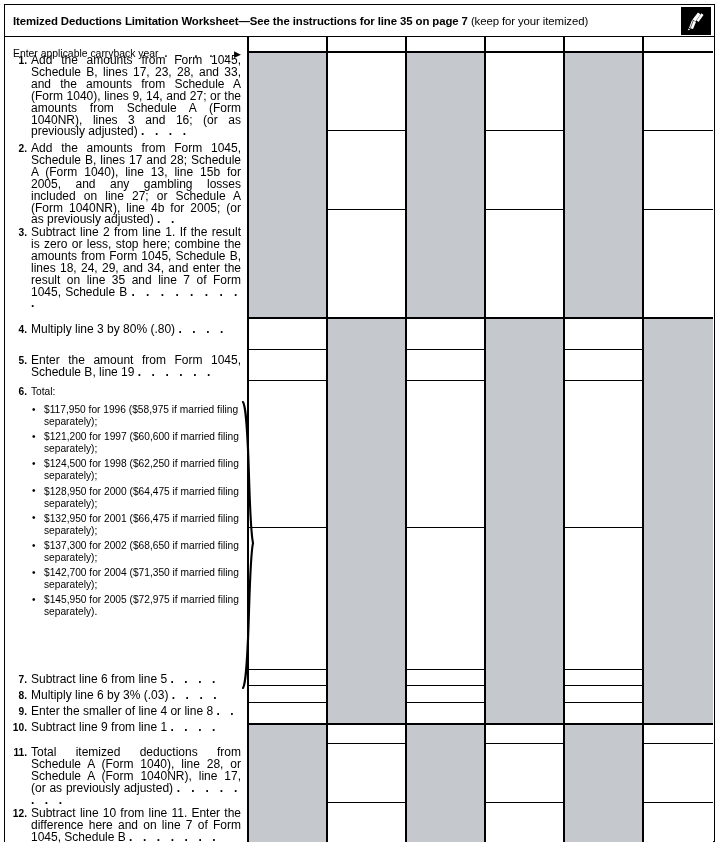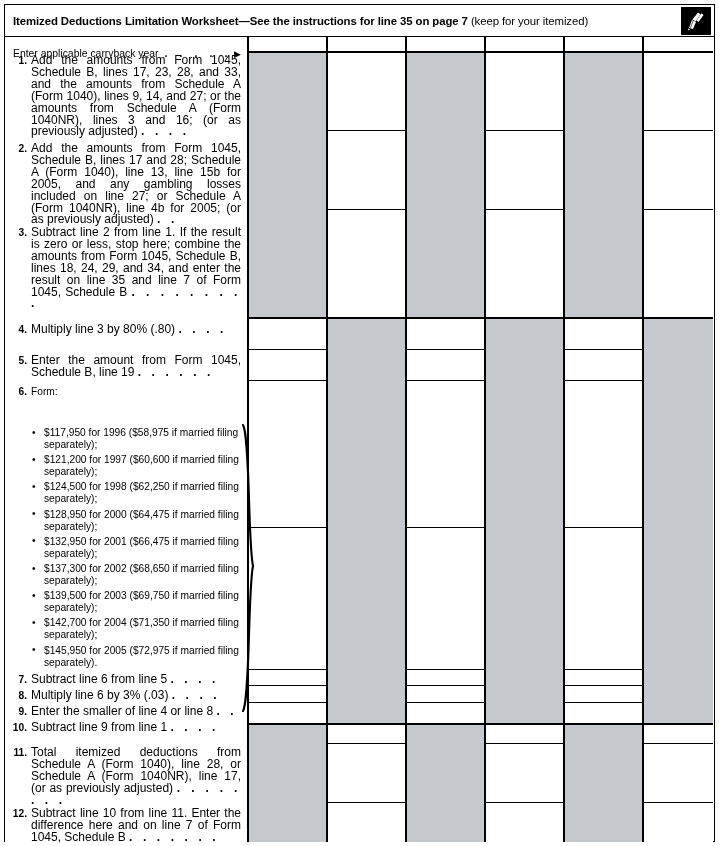--- a/index.html
+++ b/index.html
@@ -297,33 +297,32 @@
       <div class="lrow" style="top:318px;">
         <div class="inner">
           <div class="num">5.</div>
           <div class="txt"><span>Enter the amount from Form 1045, Schedule B, line 19</span> <span class="leader">. . . . . .</span></div>
         </div>
       </div>
 
       <div class="lrow" style="top:349px;">
         <div class="inner">
           <div class="num">6.</div>
-          <div class="enter6">Form:</div>
-        </div>
-      </div>
-
-      <div class="lrow" style="top:390px;">
+          <div class="enter6">Total:</div>
+        </div>
+      </div>
+
+      <div class="lrow" style="top:367px;">
         <div class="bullets">
           <div class="bul">$117,950 for 1996 ($58,975 if married filing separately);</div>
           <div class="bul">$121,200 for 1997 ($60,600 if married filing separately);</div>
           <div class="bul">$124,500 for 1998 ($62,250 if married filing separately);</div>
           <div class="bul">$128,950 for 2000 ($64,475 if married filing separately);</div>
           <div class="bul">$132,950 for 2001 ($66,475 if married filing separately);</div>
           <div class="bul">$137,300 for 2002 ($68,650 if married filing separately);</div>
-          <div class="bul">$139,500 for 2003 ($69,750 if married filing separately);</div>
           <div class="bul">$142,700 for 2004 ($71,350 if married filing separately);</div>
           <div class="bul">$145,950 for 2005 ($72,975 if married filing separately).</div>
 
           <svg class="brace" viewBox="0 0 20 290" preserveAspectRatio="none">
             <path d="M4,2 C11,14 9,120 14,143 C9,166 11,276 4,288" fill="none" stroke="#000" stroke-width="2.1" stroke-linecap="round"></path>
           </svg>
         </div>
       </div>
 
       <div class="lrow" style="top:637px;">

